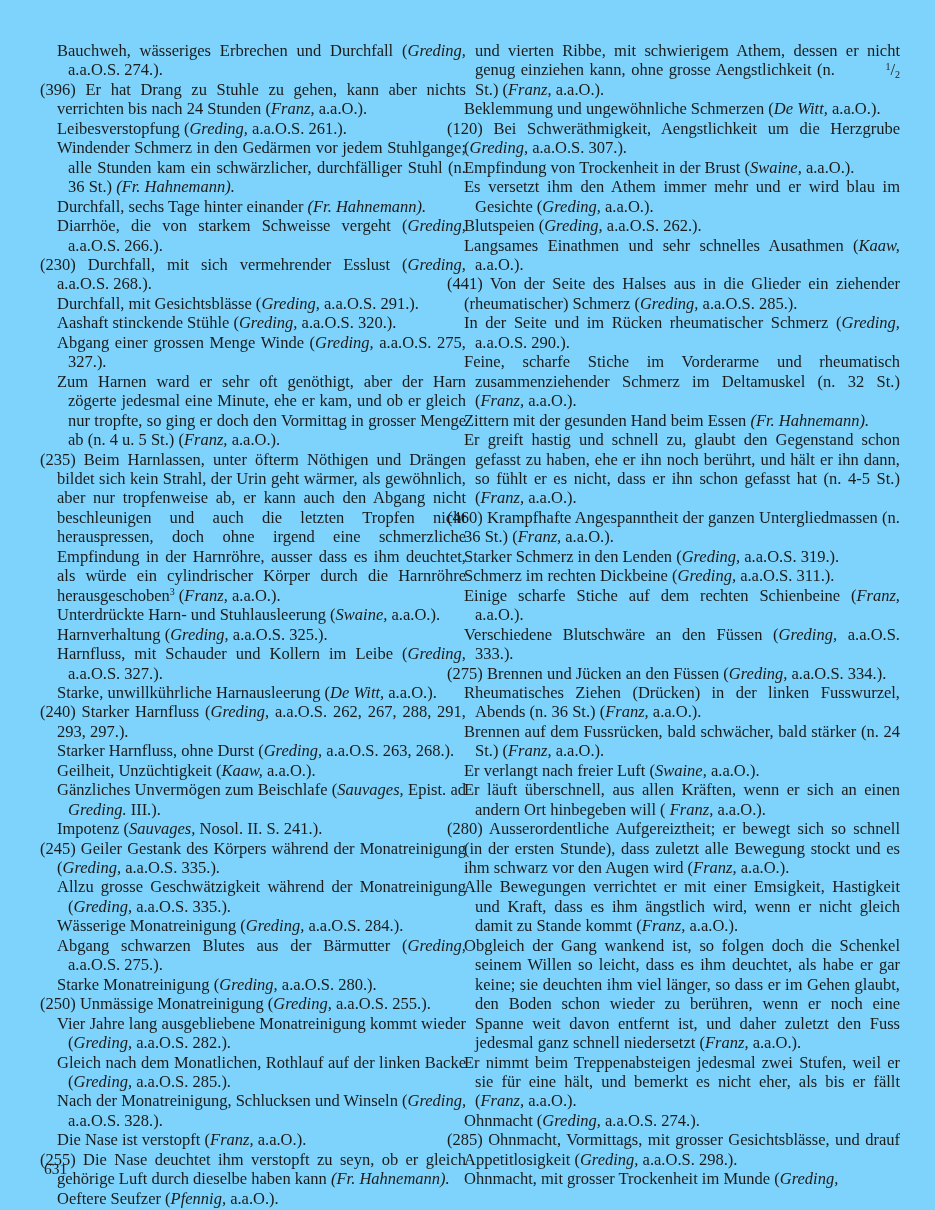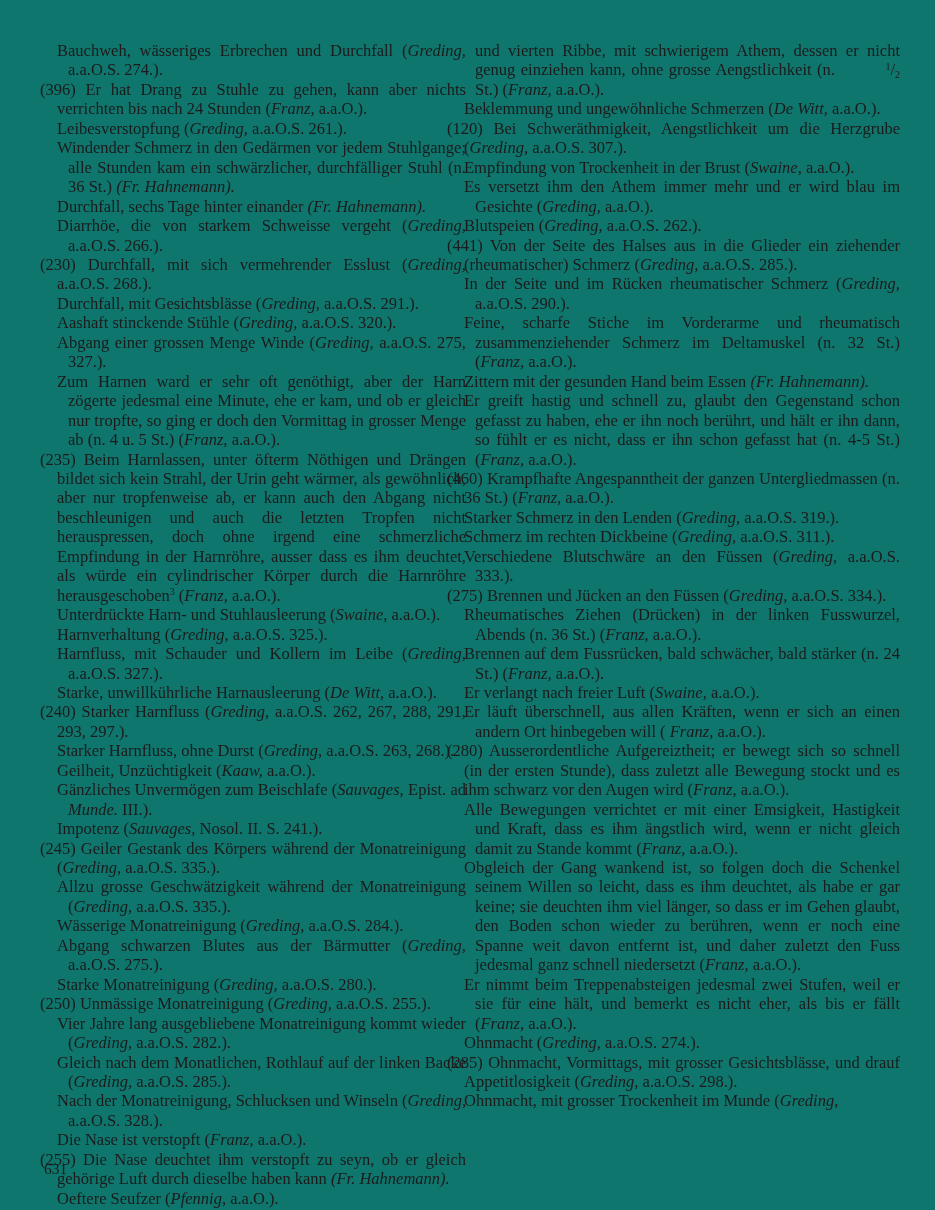--- a/index.html
+++ b/index.html
@@ -1,20 +1,20 @@
 <!DOCTYPE html>
 <html lang="de"><head>
 <meta charset="utf-8">
 <style>
   html, body { margin: 0; padding: 0; background: #ffffff; }
   .page {
     position: relative;
     width: 935px;
     height: 1210px;
-    background: #0f766e;
+    background: #7dd3fc;
     color: #1b1b1b;
     font-family: "Liberation Serif", "DejaVu Serif", serif;
     overflow: hidden;
   }
   .col {
     position: absolute;
     top: 41px;
     font-size: 16.5px;
     line-height: 19.45px;
     text-align: justify;
@@ -70,21 +70,21 @@
       <p class="entry">Abgang einer grossen Menge Winde (<i>Greding,</i> a.a.O.S. 275, 327.).</p>
       <p class="entry">Zum Harnen ward er sehr oft genöthigt, aber der Harn zögerte jedesmal eine Minute, ehe er kam, und ob er gleich nur tropfte, so ging er doch den Vormittag in grosser Menge ab (n. 4 u. 5 St.) (<i>Franz,</i> a.a.O.).</p>
       <p class="entry numbered"><span class="num">(235) </span>Beim Harnlassen, unter öfterm Nöthigen und Drängen bildet sich kein Strahl, der Urin geht wärmer, als gewöhnlich, aber nur tropfenweise ab, er kann auch den Abgang nicht beschleunigen und auch die letzten Tropfen nicht herauspressen, doch ohne irgend eine schmerzliche Empfindung in der Harnröhre, ausser dass es ihm deuchtet, als würde ein cylindrischer Körper durch die Harnröhre herausgeschoben<sup class="note">3</sup> (<i>Franz,</i> a.a.O.).</p>
       <p class="entry">Unterdrückte Harn- und Stuhlausleerung (<i>Swaine,</i> a.a.O.).</p>
       <p class="entry">Harnverhaltung (<i>Greding,</i> a.a.O.S. 325.).</p>
       <p class="entry">Harnfluss, mit Schauder und Kollern im Leibe (<i>Greding,</i> a.a.O.S. 327.).</p>
       <p class="entry">Starke, unwillkührliche Harnausleerung (<i>De Witt,</i> a.a.O.).</p>
       <p class="entry numbered"><span class="num">(240) </span>Starker Harnfluss (<i>Greding,</i> a.a.O.S. 262, 267, 288, 291, 293, 297.).</p>
       <p class="entry">Starker Harnfluss, ohne Durst (<i>Greding,</i> a.a.O.S. 263, 268.).</p>
       <p class="entry">Geilheit, Unzüchtigkeit (<i>Kaaw,</i> a.a.O.).</p>
-      <p class="entry">Gänzliches Unvermögen zum Beischlafe (<i>Sauvages,</i> Epist. ad <i>Munde.</i> III.).</p>
+      <p class="entry">Gänzliches Unvermögen zum Beischlafe (<i>Sauvages,</i> Epist. ad <i>Greding.</i> III.).</p>
       <p class="entry">Impotenz (<i>Sauvages,</i> Nosol. II. S. 241.).</p>
       <p class="entry numbered"><span class="num">(245) </span>Geiler Gestank des Körpers während der Monatreinigung (<i>Greding,</i> a.a.O.S. 335.).</p>
       <p class="entry">Allzu grosse Geschwätzigkeit während der Monatreinigung (<i>Greding,</i> a.a.O.S. 335.).</p>
       <p class="entry">Wässerige Monatreinigung (<i>Greding,</i> a.a.O.S. 284.).</p>
       <p class="entry">Abgang schwarzen Blutes aus der Bärmutter (<i>Greding,</i> a.a.O.S. 275.).</p>
       <p class="entry">Starke Monatreinigung (<i>Greding,</i> a.a.O.S. 280.).</p>
       <p class="entry numbered"><span class="num">(250) </span>Unmässige Monatreinigung (<i>Greding,</i> a.a.O.S. 255.).</p>
       <p class="entry">Vier Jahre lang ausgebliebene Monatreinigung kommt wieder (<i>Greding,</i> a.a.O.S. 282.).</p>
       <p class="entry">Gleich nach dem Monatlichen, Rothlauf auf der linken Backe (<i>Greding,</i> a.a.O.S. 285.).</p>
       <p class="entry">Nach der Monatreinigung, Schlucksen und Winseln (<i>Greding,</i> a.a.O.S. 328.).</p>
@@ -92,28 +92,30 @@
       <p class="entry numbered"><span class="num">(255) </span>Die Nase deuchtet ihm verstopft zu seyn, ob er gleich gehörige Luft durch dieselbe haben kann <i>(Fr. Hahnemann).</i></p>
       <p class="entry">Oeftere Seufzer (<i>Pfennig,</i> a.a.O.).</p>
     </div>
   <div class="col col-right">
       <p class="entry cont">und vierten Ribbe, mit schwierigem Athem, dessen er nicht genug einziehen kann, ohne grosse Aengstlichkeit (n. <span class="frac"><sup>1</sup>/<sub>2</sub></span> St.) (<i>Franz,</i> a.a.O.).</p>
       <p class="entry">Beklemmung und ungewöhnliche Schmerzen (<i>De Witt,</i> a.a.O.).</p>
       <p class="entry numbered"><span class="num">(120) </span>Bei Schweräthmigkeit, Aengstlichkeit um die Herzgrube (<i>Greding,</i> a.a.O.S. 307.).</p>
       <p class="entry">Empfindung von Trockenheit in der Brust (<i>Swaine,</i> a.a.O.).</p>
       <p class="entry">Es versetzt ihm den Athem immer mehr und er wird blau im Gesichte (<i>Greding,</i> a.a.O.).</p>
       <p class="entry">Blutspeien (<i>Greding,</i> a.a.O.S. 262.).</p>
+      <p class="entry">Langsames Einathmen und sehr schnelles Ausathmen (<i>Kaaw,</i> a.a.O.).</p>
       <p class="entry numbered"><span class="num">(441) </span>Von der Seite des Halses aus in die Glieder ein ziehender (rheumatischer) Schmerz (<i>Greding,</i> a.a.O.S. 285.).</p>
       <p class="entry">In der Seite und im Rücken rheumatischer Schmerz (<i>Greding,</i> a.a.O.S. 290.).</p>
       <p class="entry">Feine, scharfe Stiche im Vorderarme und rheumatisch zusammenziehender Schmerz im Deltamuskel (n. 32 St.) (<i>Franz,</i> a.a.O.).</p>
       <p class="entry">Zittern mit der gesunden Hand beim Essen <i>(Fr. Hahnemann).</i></p>
       <p class="entry">Er greift hastig und schnell zu, glaubt den Gegenstand schon gefasst zu haben, ehe er ihn noch berührt, und hält er ihn dann, so fühlt er es nicht, dass er ihn schon gefasst hat (n. 4-5 St.) (<i>Franz,</i> a.a.O.).</p>
       <p class="entry numbered"><span class="num">(460) </span>Krampfhafte Angespanntheit der ganzen Untergliedmassen (n. 36 St.) (<i>Franz,</i> a.a.O.).</p>
       <p class="entry">Starker Schmerz in den Lenden (<i>Greding,</i> a.a.O.S. 319.).</p>
       <p class="entry">Schmerz im rechten Dickbeine (<i>Greding,</i> a.a.O.S. 311.).</p>
+      <p class="entry">Einige scharfe Stiche auf dem rechten Schienbeine (<i>Franz,</i> a.a.O.).</p>
       <p class="entry">Verschiedene Blutschwäre an den Füssen (<i>Greding,</i> a.a.O.S. 333.).</p>
       <p class="entry numbered"><span class="num">(275) </span>Brennen und Jücken an den Füssen (<i>Greding,</i> a.a.O.S. 334.).</p>
       <p class="entry">Rheumatisches Ziehen (Drücken) in der linken Fusswurzel, Abends (n. 36 St.) (<i>Franz,</i> a.a.O.).</p>
       <p class="entry">Brennen auf dem Fussrücken, bald schwächer, bald stärker (n. 24 St.) (<i>Franz,</i> a.a.O.).</p>
       <p class="entry">Er verlangt nach freier Luft (<i>Swaine,</i> a.a.O.).</p>
       <p class="entry">Er läuft überschnell, aus allen Kräften, wenn er sich an einen andern Ort hinbegeben will ( <i>Franz,</i> a.a.O.).</p>
       <p class="entry numbered"><span class="num">(280) </span>Ausserordentliche Aufgereiztheit; er bewegt sich so schnell (in der ersten Stunde), dass zuletzt alle Bewegung stockt und es ihm schwarz vor den Augen wird (<i>Franz,</i> a.a.O.).</p>
       <p class="entry">Alle Bewegungen verrichtet er mit einer Emsigkeit, Hastigkeit und Kraft, dass es ihm ängstlich wird, wenn er nicht gleich damit zu Stande kommt (<i>Franz,</i> a.a.O.).</p>
       <p class="entry">Obgleich der Gang wankend ist, so folgen doch die Schenkel seinem Willen so leicht, dass es ihm deuchtet, als habe er gar keine; sie deuchten ihm viel länger, so dass er im Gehen glaubt, den Boden schon wieder zu berühren, wenn er noch eine Spanne weit davon entfernt ist, und daher zuletzt den Fuss jedesmal ganz schnell niedersetzt (<i>Franz,</i> a.a.O.).</p>
       <p class="entry">Er nimmt beim Treppenabsteigen jedesmal zwei Stufen, weil er sie für eine hält, und bemerkt es nicht eher, als bis er fällt (<i>Franz,</i> a.a.O.).</p>

